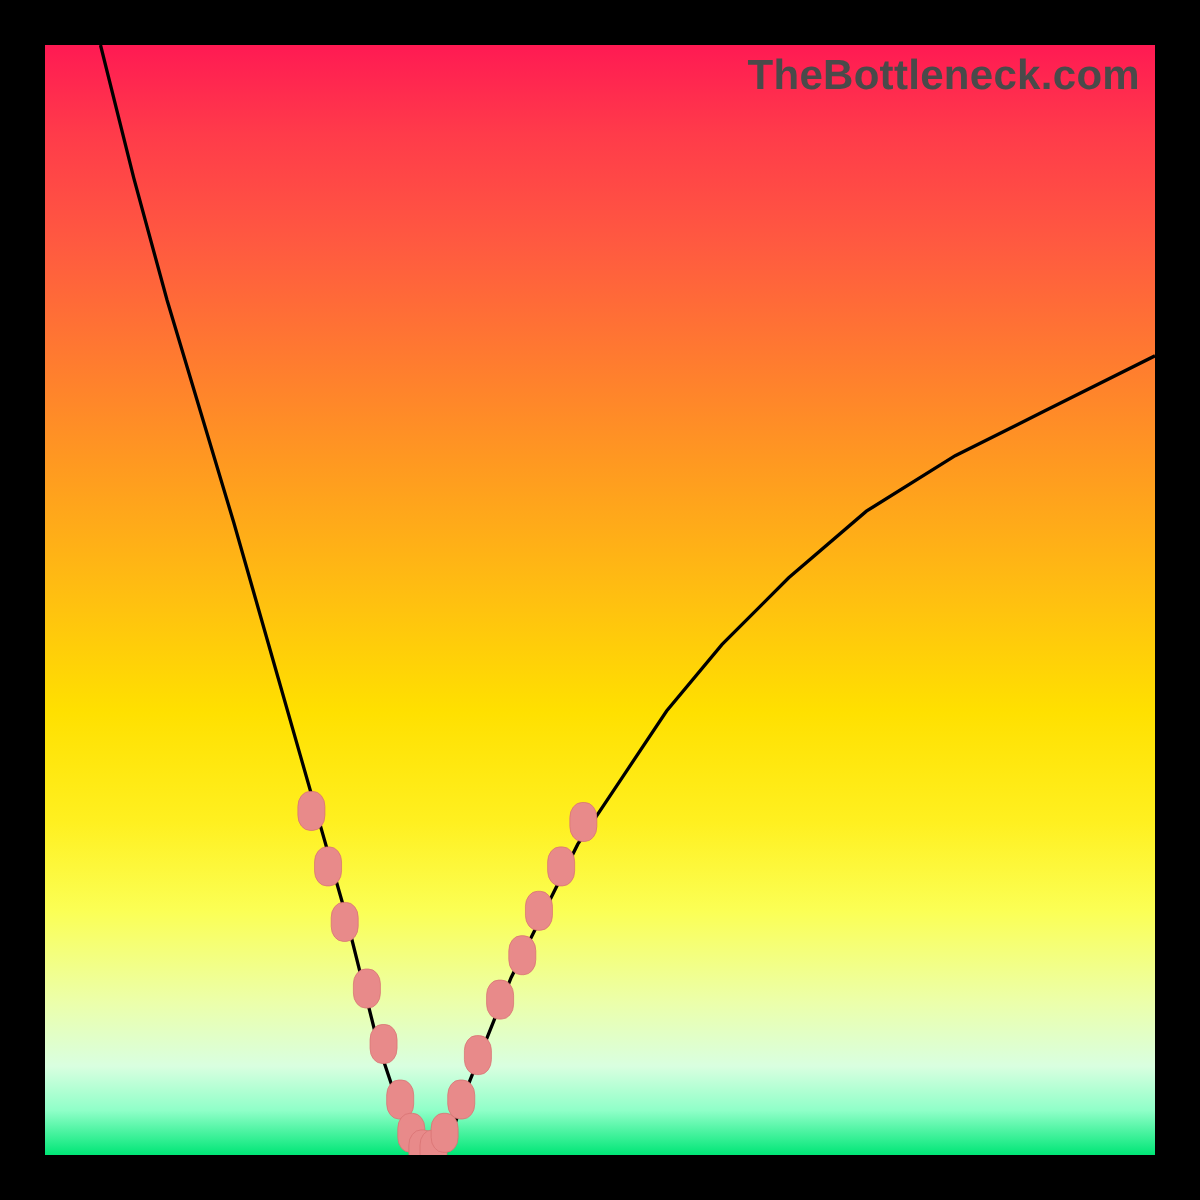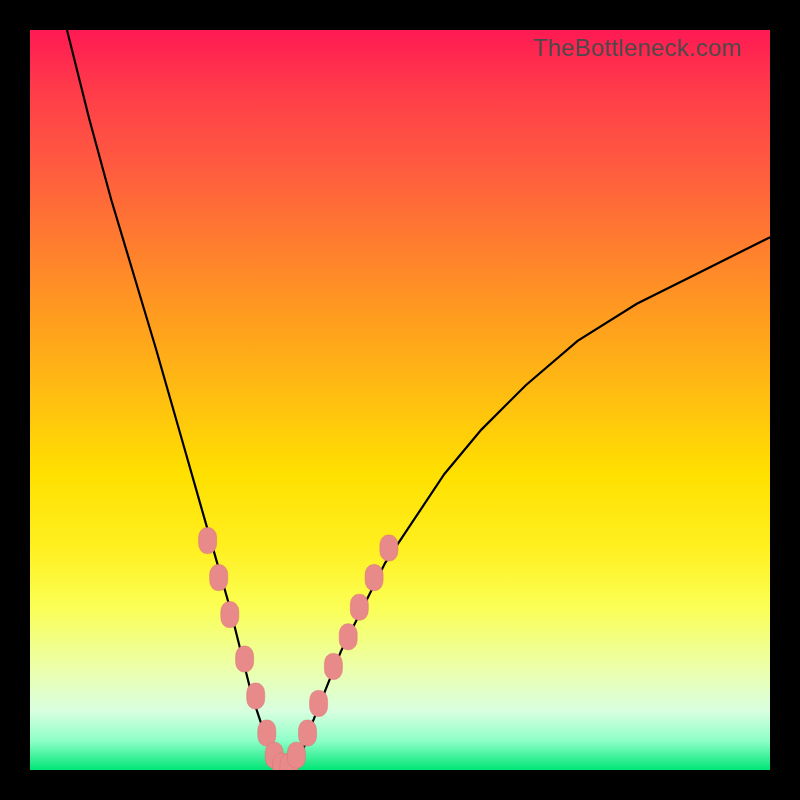--- a/index.html
+++ b/index.html
@@ -33,24 +33,24 @@
       #fff020 70%,
       #fbff55 78%,
       #ecffa8 86%,
       #d9ffe0 92%,
       #8fffc8 96%,
       #00e676 100%);
   }
   .watermark {
     position: absolute;
     top: 4px;
-    right: 28px;
+    right: 10px;
     color: #4a4a4a;
-    font-size: 24px;
-    font-weight: 400;
+    font-size: 28px;
+    font-weight: 700;
     letter-spacing: 0.2px;
   }
   svg.curve {
     position: absolute;
     left: 0;
     top: 0;
     width: 740px;
     height: 740px;
   }
   .bead {

